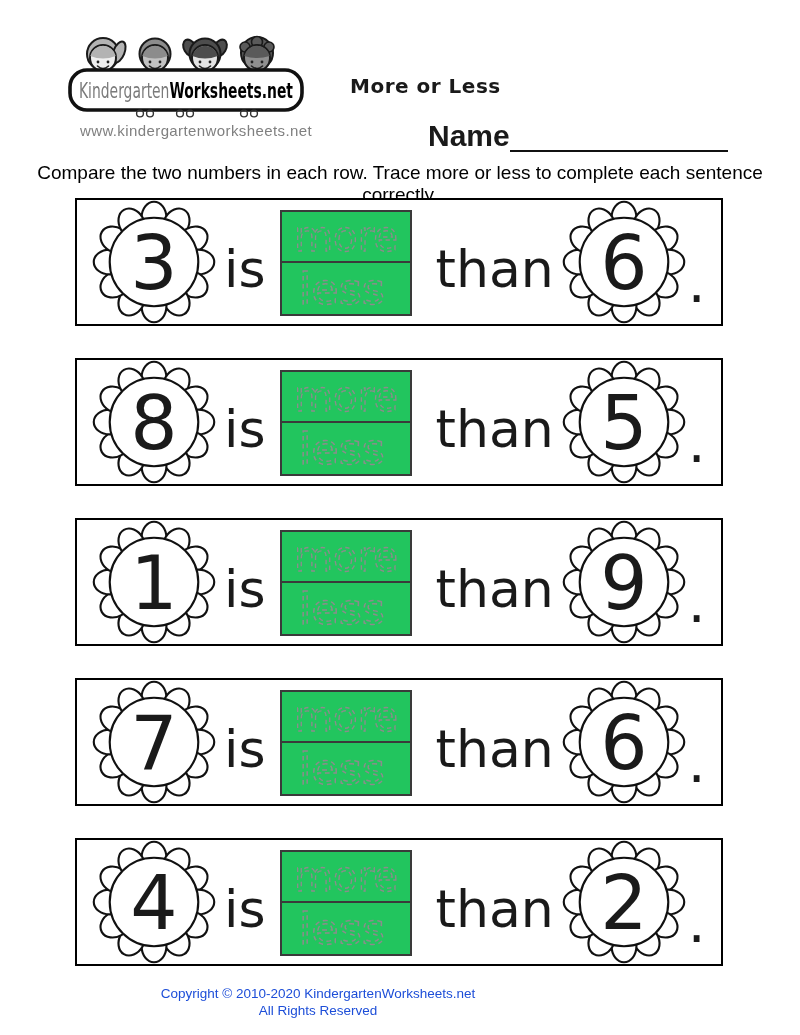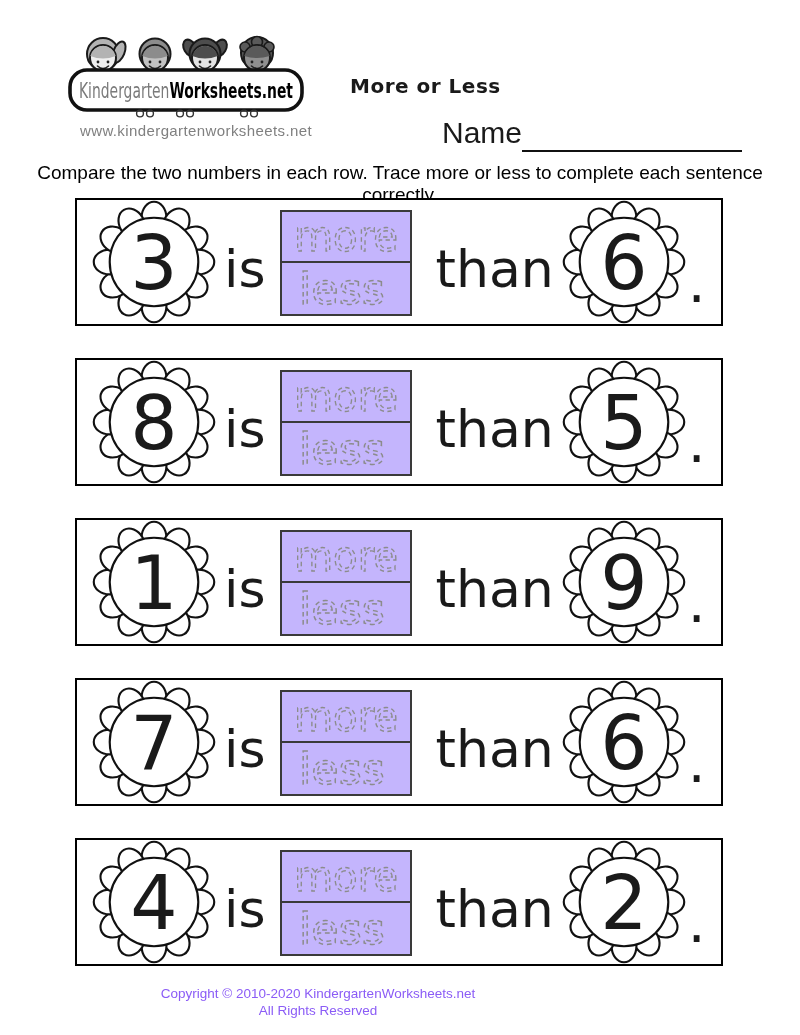--- a/index.html
+++ b/index.html
@@ -7,51 +7,51 @@
         font-family:"Liberation Sans",sans-serif;color:#1a1a1a;}
 
   
   .logo-svg{position:absolute;left:62px;top:12px;width:248px;height:106px;}
   .website{position:absolute;left:60px;top:122px;width:272px;text-align:center;
            color:#808080;font-size:15px;letter-spacing:.4px;}
   .title{position:absolute;left:336px;top:26px;font-size:34px;letter-spacing:-1px;
          font-family:"DejaVu Sans",sans-serif;font-weight:400;}
   .subtitle{position:absolute;left:350px;top:74px;font-size:20px;font-weight:bold;
             font-family:"DejaVu Sans",sans-serif;letter-spacing:.5px;}
-  .name-row{position:absolute;left:442px;top:116px;width:300px;display:flex;align-items:flex-start;}
+  .name-row{position:absolute;left:428px;top:116px;width:300px;display:flex;align-items:flex-end;font-weight:bold;}
   .name-label{font-size:30px;line-height:1.1;}
   .name-line{flex:1;border-bottom:2.5px solid #111;height:34px;}
   .instructions{position:absolute;left:0;top:162px;width:800px;text-align:center;
                 font-size:19px;color:#000;}
 
   
   .rows{position:absolute;left:75px;top:198px;width:648px;}
   .row{box-sizing:border-box;width:648px;height:128px;border:2px solid #000;
        margin-bottom:32px;display:flex;align-items:center;background:#fff;}
   .flower{width:124px;height:124px;flex:none;}
   .flower.left{margin-left:15px;}
   .flower.right{margin-left:8px;}
   .flower text{font-family:"DejaVu Sans",sans-serif;fill:#1a1a1a;}
   .word{font-size:52px;font-family:"DejaVu Sans",sans-serif;color:#1a1a1a;
         margin-top:14px;line-height:1;}
   .word.is{margin-left:8px;}
   .word.than{margin-left:24px;}
   .period{font-size:56px;font-family:"DejaVu Sans",sans-serif;margin-top:42px;
           margin-left:2px;line-height:1;}
   .trace-box{box-sizing:border-box;width:132px;height:106px;border:2px solid #3a3a3a;
-             margin-left:14px;margin-top:2px;flex:none;background:#c4b5fd;}
+             margin-left:14px;margin-top:2px;flex:none;background:#22c55e;}
   .trace-half{box-sizing:border-box;width:128px;height:51px;}
   .trace-half.top{border-bottom:2px solid #3a3a3a;}
   .trace-half svg{display:block;width:128px;height:49px;}
   .trace-half text{font-family:"DejaVu Sans",sans-serif;fill:none;stroke:#8c8c8c;
                    stroke-width:1.4;stroke-dasharray:4.5 3.5;}
 
   
   .footer{position:absolute;left:0;top:986px;width:636px;text-align:center;
-          color:#8b5cf6;font-size:13.5px;line-height:1.25;}
+          color:#1d4ed8;font-size:13.5px;line-height:1.25;}
   .hidden-defs{position:absolute;width:0;height:0;overflow:hidden;}
 </style>
 </head>
 <body>
 
 <div class="page">
 
   <svg class="hidden-defs" aria-hidden="true">
     <defs>
       <g id="flowerShape" stroke="#111" stroke-width="2.4" fill="#fff">

